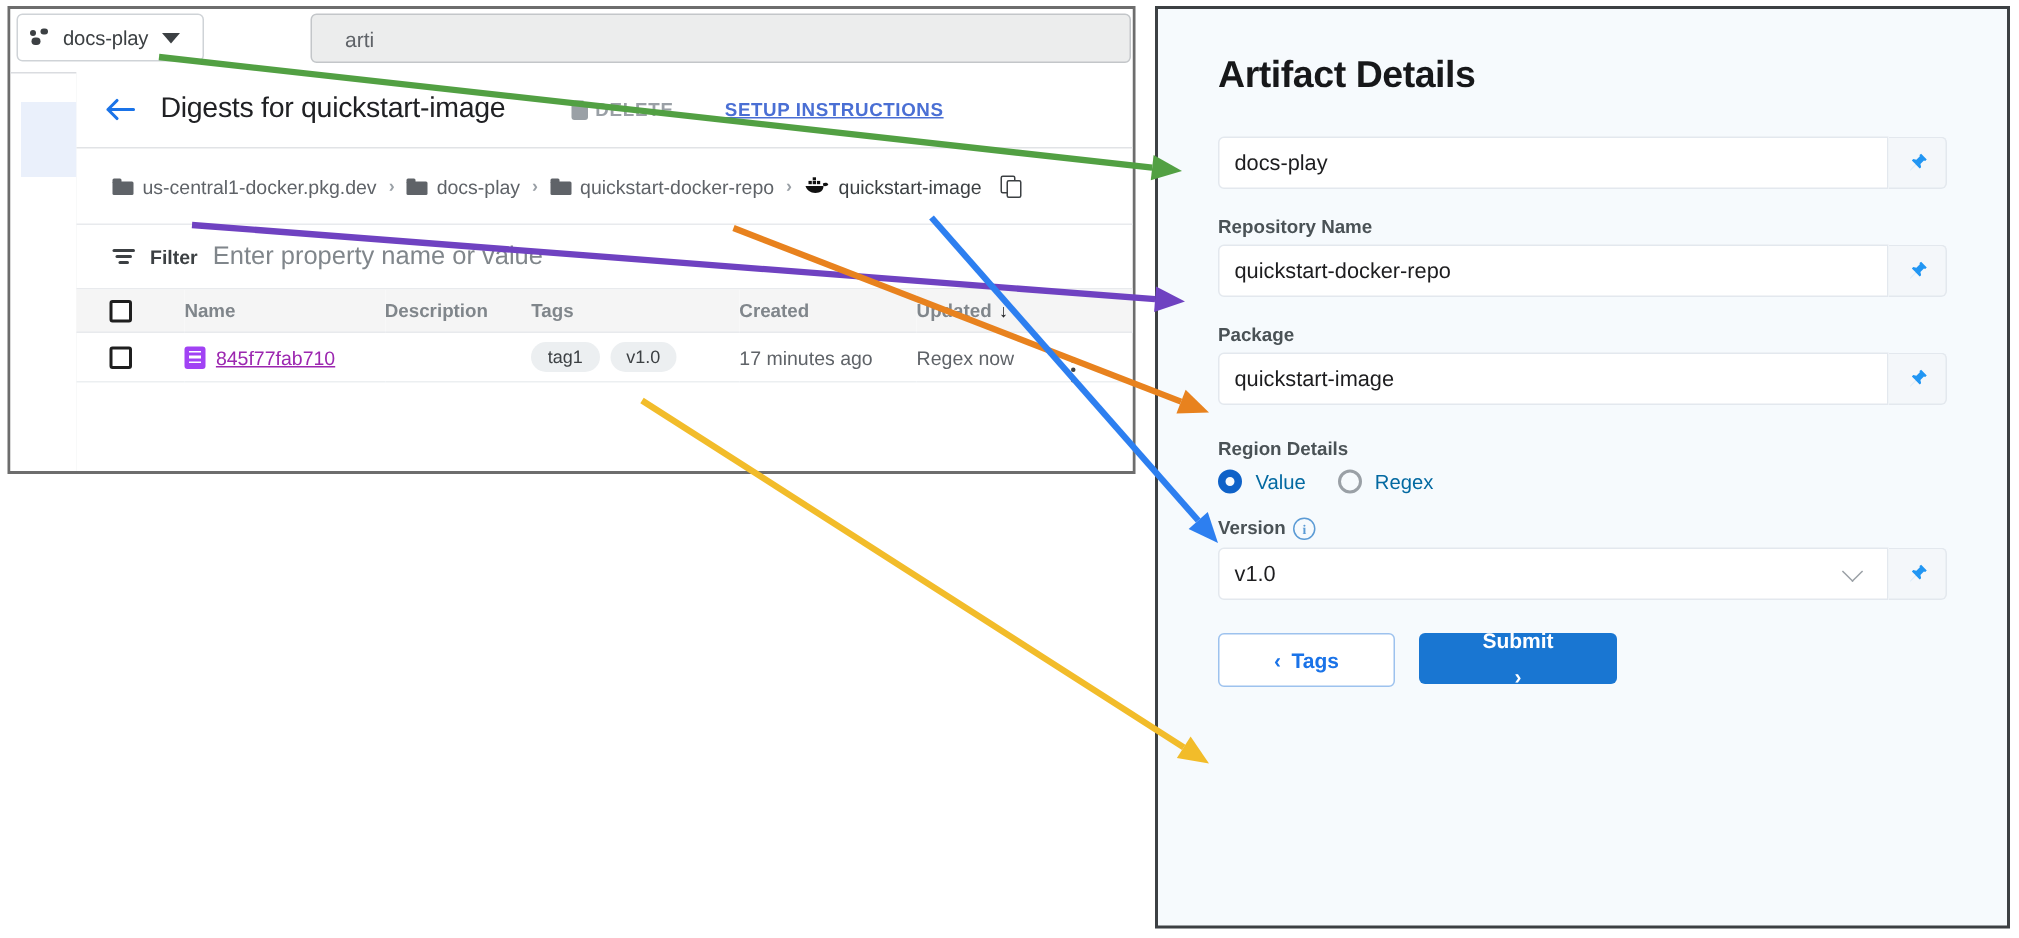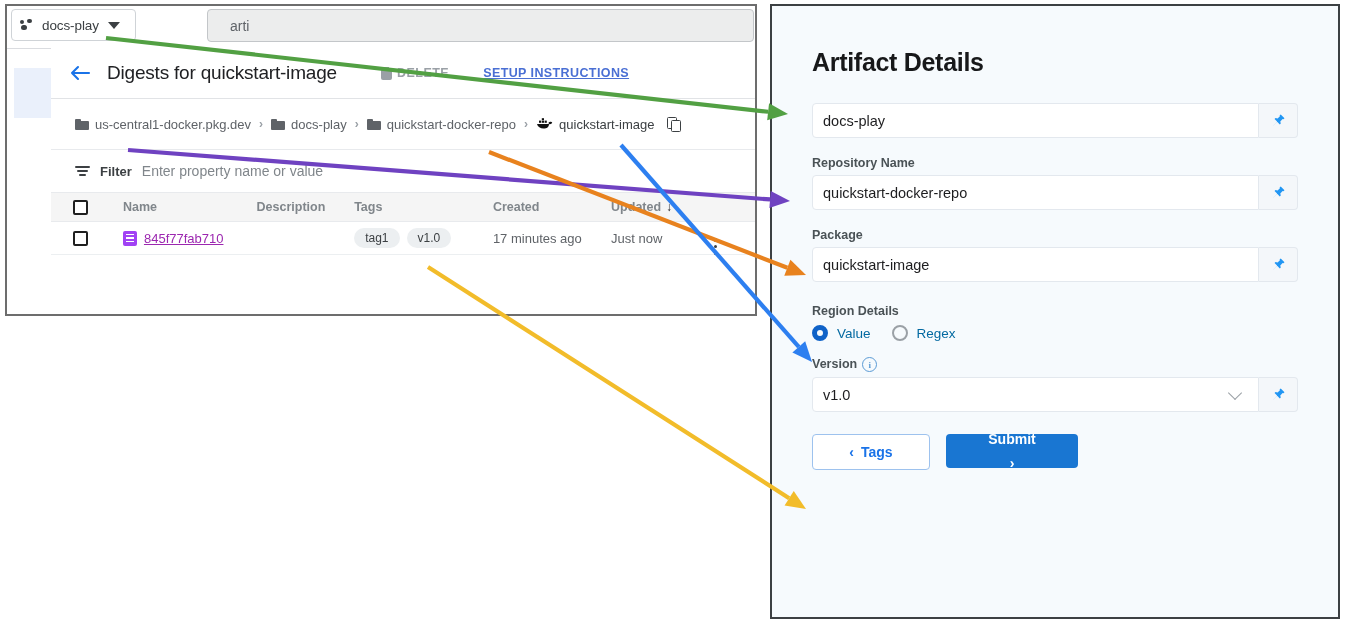--- a/index.html
+++ b/index.html
@@ -71,21 +71,21 @@
   .copy-ico span:nth-child(2){left:4px;top:3px;width:8px;height:10px;background:#fff;}
 
   
   .filterbar{height:42px;display:flex;align-items:center;padding-left:24px;gap:10px;border-bottom:1px solid #e8eaed;}
   .filter-ico{width:15px;height:12px;position:relative;flex:none;}
   .filter-ico i{position:absolute;left:0;height:2px;background:#3c4043;border-radius:1px;display:block;}
   .filter-ico i:nth-child(1){top:1px;width:15px;}
   .filter-ico i:nth-child(2){top:5px;width:11px;left:2px;}
   .filter-ico i:nth-child(3){top:9px;width:7px;left:4px;}
   .filter-label{font-size:13px;font-weight:bold;color:#3c4043;}
-  .filter-ph{font-size:14px;color:#80868b;}
+  .filter-ph{font-size:17px;color:#80868b;}
 
   
   table.digests{width:100%;border-collapse:collapse;table-layout:fixed;}
   table.digests th{background:#f5f5f5;height:28px;font-size:12.5px;text-align:left;
                    color:#80868b;font-weight:bold;padding:0;border-bottom:1px solid #e8eaed;}
   table.digests td{height:32px;font-size:13px;color:#5f6368;padding:0;border-bottom:1px solid #eceff1;}
   .col-cb{width:48px;padding-left:22px !important;}
   .col-name{width:130px;}
   .col-desc{width:95px;}
   .col-tags{width:135px;}
@@ -107,21 +107,21 @@
   .sort-arrow{margin-left:5px;font-size:12px;color:#202124;font-weight:bold;}
   .kebab{width:4px;height:17px;position:relative;margin:0 auto;cursor:pointer;}
   .kebab i{position:absolute;left:0;width:3.5px;height:3.5px;border-radius:50%;background:#3c4043;display:block;}
   .kebab i:nth-child(1){top:0;}
   .kebab i:nth-child(2){top:6.5px;}
   .kebab i:nth-child(3){top:13px;}
 
   
   #details-panel{
     position:absolute;left:770px;top:4px;width:570px;height:615px;
-    background:#f6fafd;border:2px solid #3c4043;box-sizing:border-box;padding:12px 40px;
+    background:#f6fafd;border:2px solid #3c4043;box-sizing:border-box;padding:0 40px;
   }
   .panel-title{font-size:25px;font-weight:bold;color:#17181a;margin-top:30px;letter-spacing:-.3px;}
   .field-group{margin-top:18px;}
   .field-label{font-size:12.5px;font-weight:bold;color:#4a5256;margin-bottom:5px;}
   .field-row{display:flex;align-items:stretch;height:35px;}
   .field-input{
     flex:1;background:#fff;border:1px solid #e3e8ee;border-radius:4px 0 0 4px;
     display:flex;align-items:center;padding:0 10px;font-size:14.5px;color:#1d1d1f;box-sizing:border-box;
   }
   .field-val{flex:1;}
@@ -267,21 +267,21 @@
                   <i></i>
                 </span>
               <span class="dl-text">845f77fab710</span>
             </span>
           </td>
           <td class="col-desc"></td>
           <td class="col-tags">
             <span class="chip">tag1</span><span class="chip">v1.0</span>
           </td>
           <td class="col-created">17 minutes ago</td>
-          <td class="col-updated">Just now</td>
+          <td class="col-updated">Regex now</td>
           <td class="col-more">
             <span class="kebab"><i></i><i></i><i></i></span>
           </td>
         </tr>
       </tbody>
     </table>
   </div>
 </div>
 
 <div id="details-panel">

